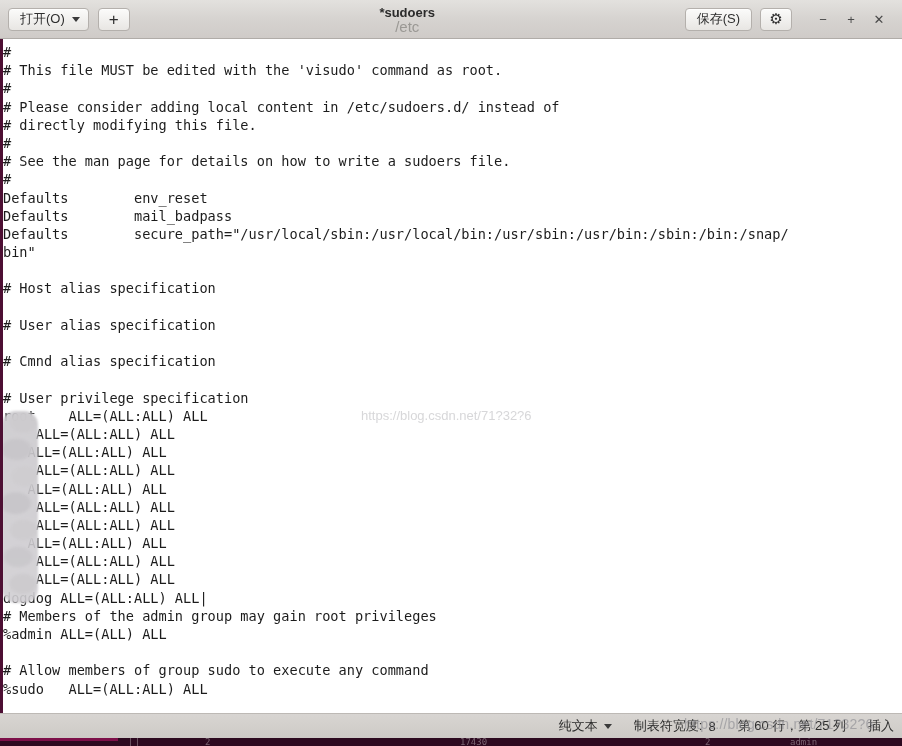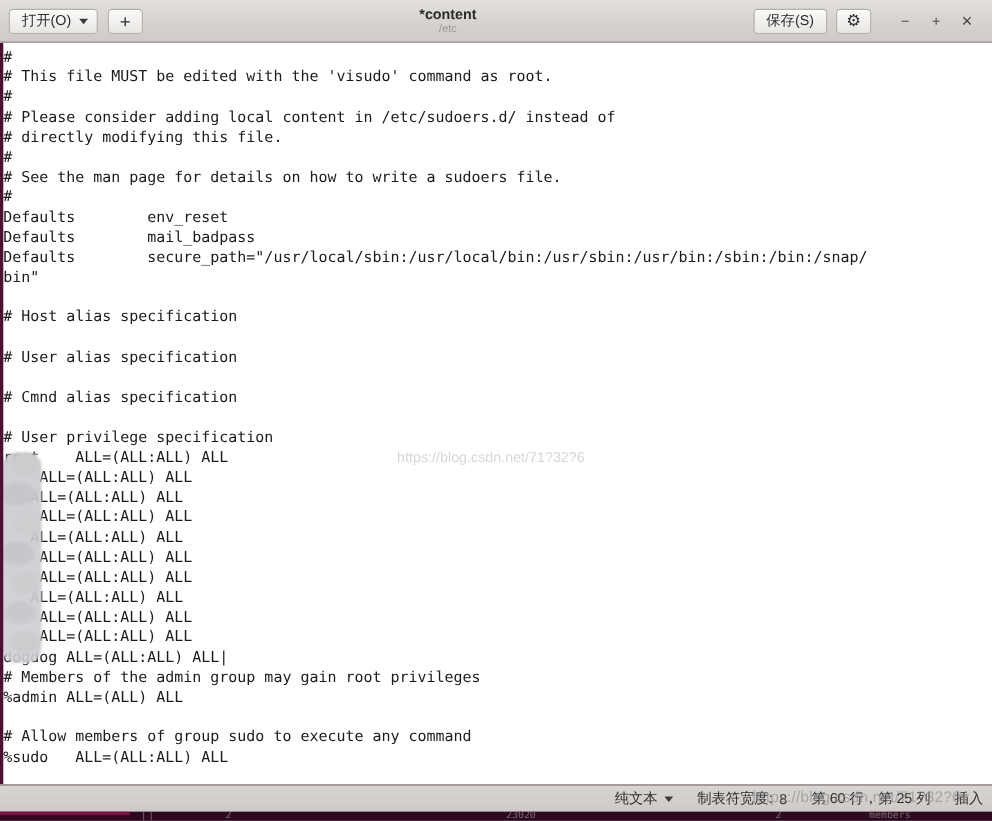--- a/index.html
+++ b/index.html
@@ -81,21 +81,21 @@
     padding: 0 6px;
   }
   .tb-title {
     font-size: 13px;
     font-weight: bold;
     color: #2b2b2b;
     line-height: 15px;
     white-space: nowrap;
   }
   .tb-subtitle {
-    font-size: 10px;
+    font-size: 15px;
     color: #9a9894;
     line-height: 13px;
     white-space: nowrap;
   }
 
   .tb-right {
     display: flex;
     align-items: center;
     gap: 8px;
     flex: 0 0 auto;
@@ -275,21 +275,21 @@
       <div class="btn btn-open">
         <span>打开(O)</span>
         <span class="caret-down"></span>
       </div>
       <div class="btn btn-new">
         <span>+</span>
       </div>
     </div>
 
     <div class="tb-center">
-      <div class="tb-title">*content</div>
+      <div class="tb-title">*sudoers</div>
       <div class="tb-subtitle">/etc</div>
     </div>
 
     <div class="tb-right">
       <div class="btn btn-save">
         <span>保存(S)</span>
       </div>
       <div class="btn btn-gear">
         <span>⚙</span>
       </div>
@@ -332,18 +332,18 @@
     </div>
   </div>
 
   <div class="watermark wm-status">https://blog.csdn.net/71?32?6</div>
 
   <div class="taskbar">
     <div class="tb-accent"></div>
     <div class="tb-sep" style="left:130px"></div>
     <div class="tb-sep" style="left:137px"></div>
     <div class="tb-ghost" id="ghost-0" style="left:205px">2</div>
-    <div class="tb-ghost" id="ghost-1" style="left:460px">23020</div>
+    <div class="tb-ghost" id="ghost-1" style="left:460px">17430</div>
     <div class="tb-ghost" id="ghost-2" style="left:705px">2</div>
-    <div class="tb-ghost" id="ghost-3" style="left:790px">members</div>
+    <div class="tb-ghost" id="ghost-3" style="left:790px">admin</div>
   </div>
 
 </div>
 
 </body></html>

